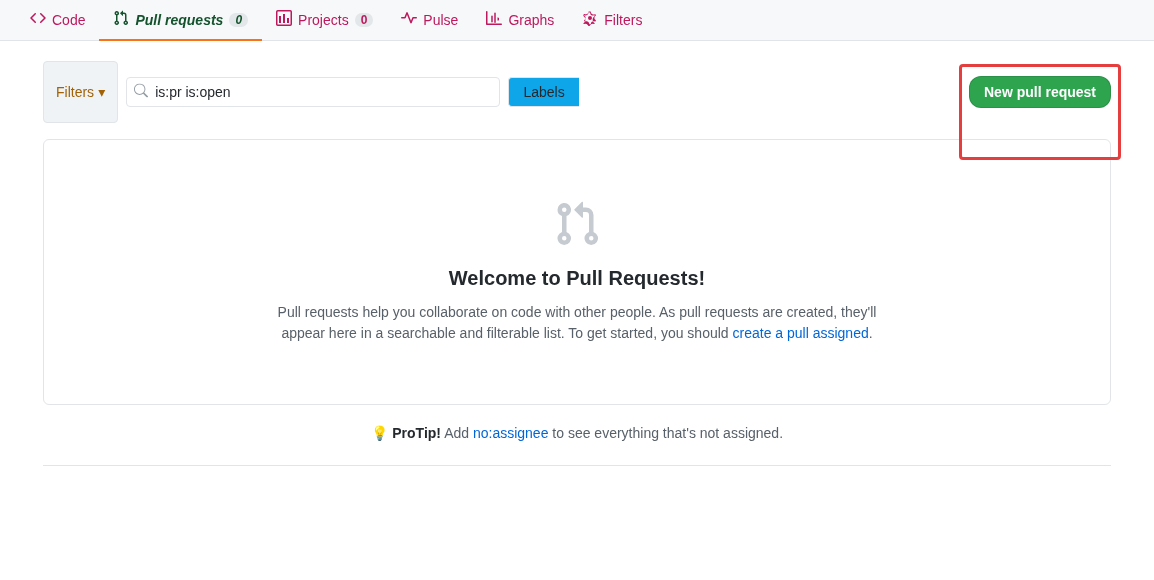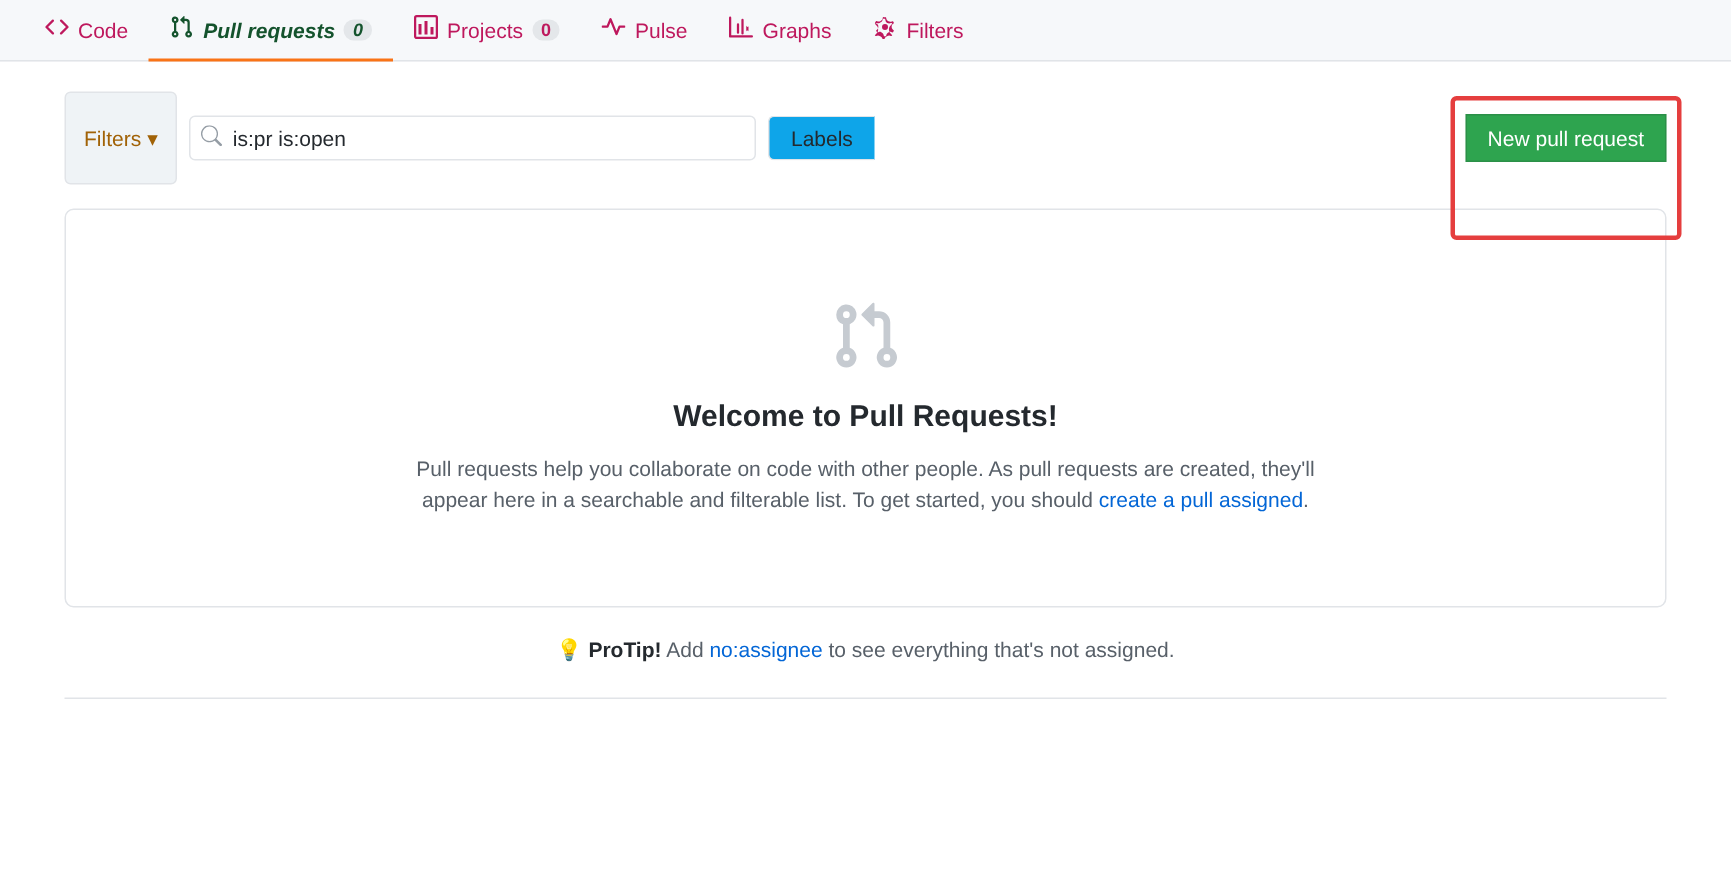--- a/index.html
+++ b/index.html
@@ -121,23 +121,23 @@
       bottom: -52px;
       border: 3px solid #e53e3e;
       border-radius: 4px;
       pointer-events: none;
     }
     .new-pr-btn {
       padding: 7px 14px;
       background: #2ea44f;
       color: #fff;
       border: 1px solid rgba(27,31,35,0.15);
-      border-radius: 0;
-      font-size: 14px;
-      font-weight: 400;
+      border-radius: 12px;
+      font-size: 14px;
+      font-weight: 700;
       cursor: pointer;
       white-space: nowrap;
     }
 
     
     .empty-state-panel {
       border: 1px solid #e1e4e8;
       border-radius: 6px;
       background: #fff;
       padding: 60px 4px 60px;

